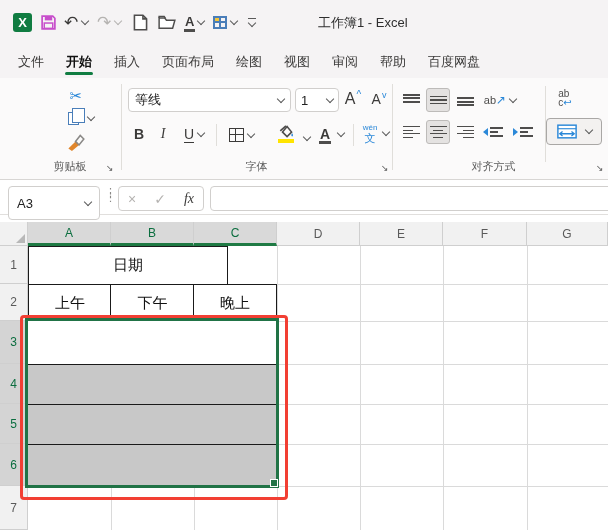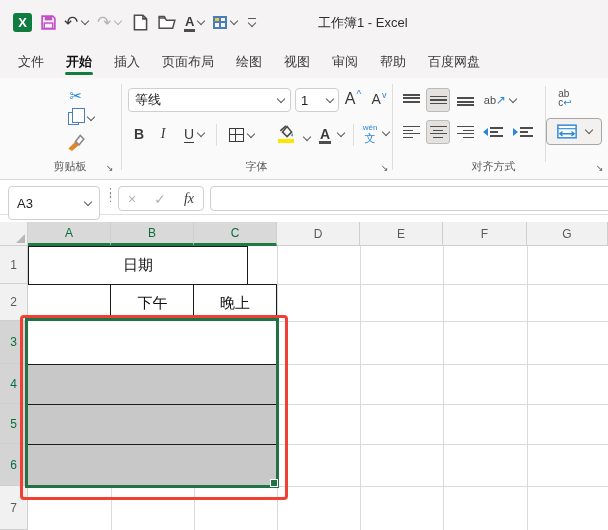--- a/index.html
+++ b/index.html
@@ -359,21 +359,22 @@
     <div class="gl-v" style="left:443px;"></div>
       <div class="gl-v" style="left:527px;"></div>
     <div class="gl-h" style="top:62px;"></div>
       <div class="gl-h" style="top:99px;"></div>
     <div class="gl-h" style="top:142px;"></div>
       <div class="gl-h" style="top:182px;"></div>
     <div class="gl-h" style="top:222px;"></div>
       <div class="gl-h" style="top:264px;"></div>
   </div>
 
-  <div class="tcell" style="left:28px; top:24px; width:220px; height:39px;">日期</div>
+  <div class="tcell" style="left:28px; top:24px; width:200px; height:39px;">日期</div>
+  <div class="tcell" style="left:28px; top:62px; width:84px; height:38px;">上午</div>
   <div class="tcell" style="left:110px; top:62px; width:85px; height:38px;">下午</div>
   <div class="tcell" style="left:193px; top:62px; width:84px; height:38px;">晚上</div>
 
   <div class="abs" style="left:28px; top:99px; width:249px; height:43px; background:#fff;"></div>
   <div class="grayrow" style="top:142px; height:40px;"></div>
   <div class="grayrow" style="top:182px; height:40px;"></div>
   <div class="grayrow" style="top:222px; height:42px;"></div>
 
   <div id="sel-border"></div>
   <div id="fill-handle"></div>

